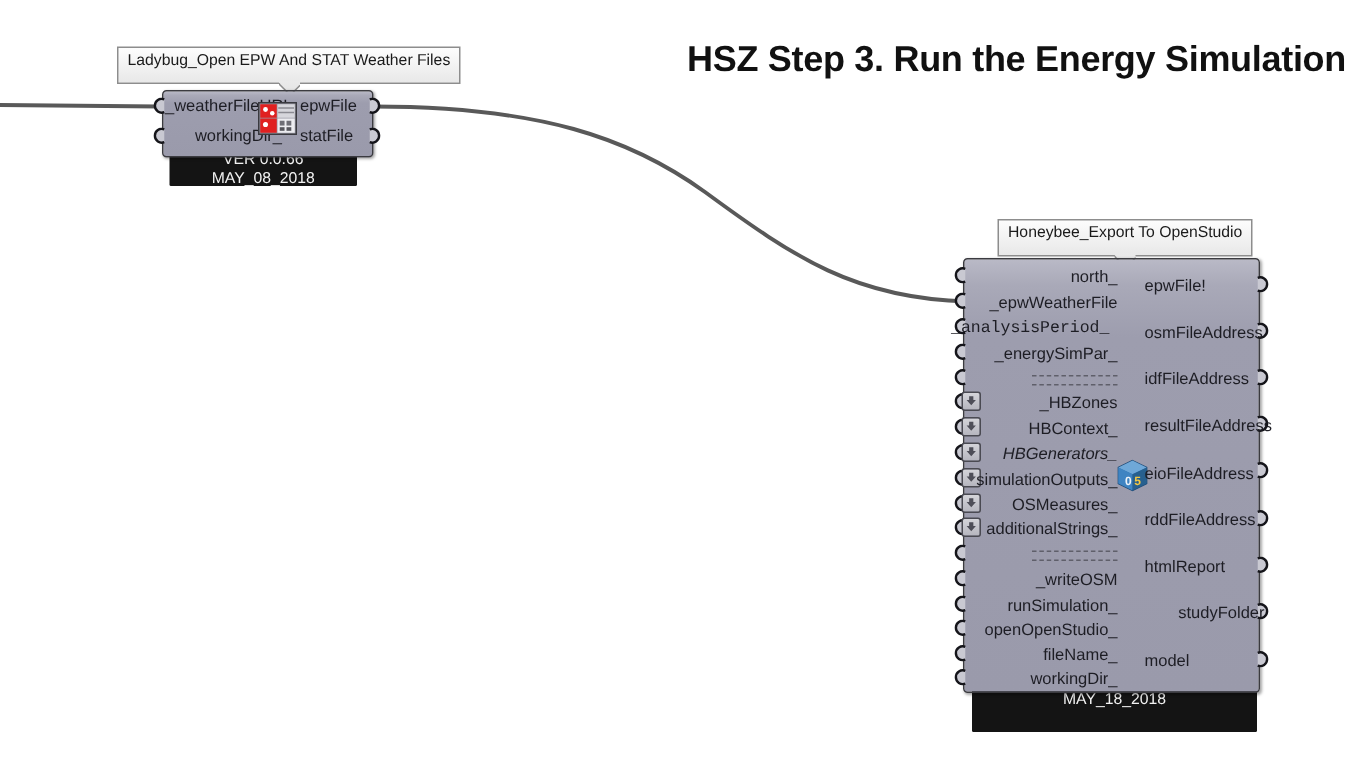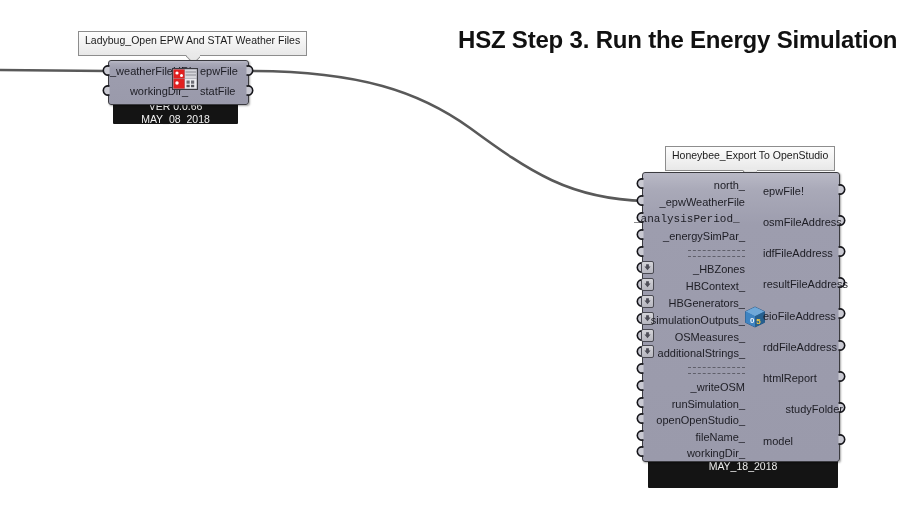--- a/index.html
+++ b/index.html
@@ -327,21 +327,21 @@
 
     <div class="pin-label pin-in" style="left:645px;top:179px;width:100px;">north_</div>
     <div class="pin-label pin-in" style="left:645px;top:196px;width:100px;">_epwWeatherFile</div>
     <div class="pin-label pin-in" style="left:634px;top:213px;width:100px;font-family:Liberation Mono, monospace;">_analysisPeriod_</div>
     <div class="pin-label pin-in" style="left:645px;top:230px;width:100px;">_energySimPar_</div>
 
     <div class="pin-div" style="left:688px;top:250px;width:57px;"></div>
 
     <div class="pin-label pin-in" style="left:645px;top:263px;width:100px;">_HBZones</div>
     <div class="pin-label pin-in" style="left:645px;top:280px;width:100px;">HBContext_</div>
-    <div class="pin-label pin-in" style="left:645px;top:297px;width:100px;">HBGenerators_</div>
+    <div class="pin-label pin-in" style="left:645px;top:297px;width:100px;font-style:italic;">HBGenerators_</div>
     <div class="pin-label pin-in" style="left:645px;top:314px;width:100px;">simulationOutputs_</div>
     <div class="pin-label pin-in" style="left:645px;top:331px;width:100px;">OSMeasures_</div>
     <div class="pin-label pin-in" style="left:645px;top:347px;width:100px;">additionalStrings_</div>
 
     <div class="pin-div" style="left:688px;top:367px;width:57px;"></div>
 
     <div class="pin-label pin-in" style="left:645px;top:381px;width:100px;">_writeOSM</div>
     <div class="pin-label pin-in" style="left:645px;top:398px;width:100px;">runSimulation_</div>
     <div class="pin-label pin-in" style="left:645px;top:414px;width:100px;">openOpenStudio_</div>
     <div class="pin-label pin-in" style="left:645px;top:431px;width:100px;">fileName_</div>

